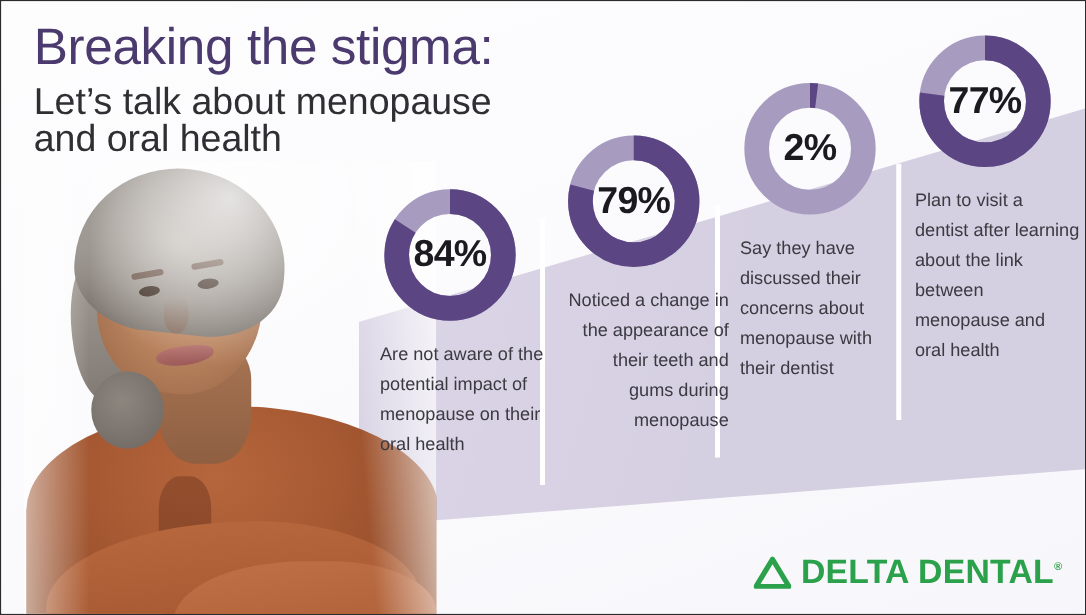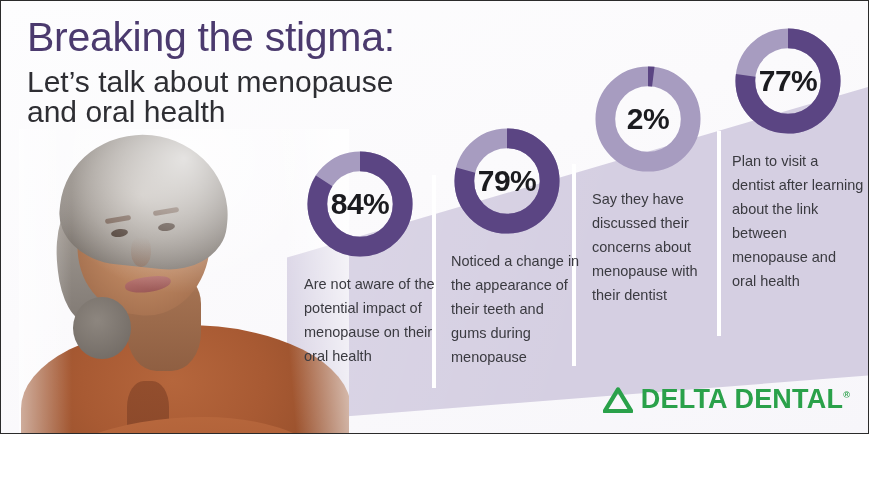--- a/index.html
+++ b/index.html
@@ -5,21 +5,21 @@
   html, body {
     margin: 0; padding: 0;
     background: #ffffff;
   }
   body {
     font-family: "Liberation Sans", sans-serif;
   }
   #canvas {
     position: relative;
     width: 869px;
-    height: 434px;
+    height: 492px;
     overflow: hidden;
     background: #ffffff;
     box-sizing: border-box;
     border: 1px solid #2b2b2b;
   }
 
   
   .bg-wash {
     position: absolute;
     left: 0; top: 0; right: 0; bottom: 0;
@@ -301,21 +301,21 @@
     <div class="donut-wrap">
       <svg viewBox="0 0 42 42" aria-hidden="true">
         <circle cx="21" cy="21" r="16" fill="none" stroke="#a79cc0" stroke-width="7.4"></circle>
         <circle class="donut-arc" cx="21" cy="21" r="16" fill="none" stroke="#5b4583" stroke-width="7.4" stroke-dasharray="84.45 16.08" stroke-dashoffset="0"></circle>
       </svg>
       <div class="donut-value">84%</div>
     </div>
     <div class="stat-caption">Are not aware of the potential impact of menopause on their oral health</div>
   </div>
 
-  <div class="stat-col" style="left:450px; top:124px;">
+  <div class="stat-col" style="left:450px; top:104px;text-align:right;">
     <div class="donut-wrap">
       <svg viewBox="0 0 42 42" aria-hidden="true">
         <circle cx="21" cy="21" r="16" fill="none" stroke="#a79cc0" stroke-width="7.4"></circle>
         <circle class="donut-arc" cx="21" cy="21" r="16" fill="none" stroke="#5b4583" stroke-width="7.4" stroke-dasharray="79.42 21.11" stroke-dashoffset="0"></circle>
       </svg>
       <div class="donut-value">79%</div>
     </div>
     <div class="stat-caption">Noticed a change in the appearance of their teeth and gums during menopause</div>
   </div>
 

